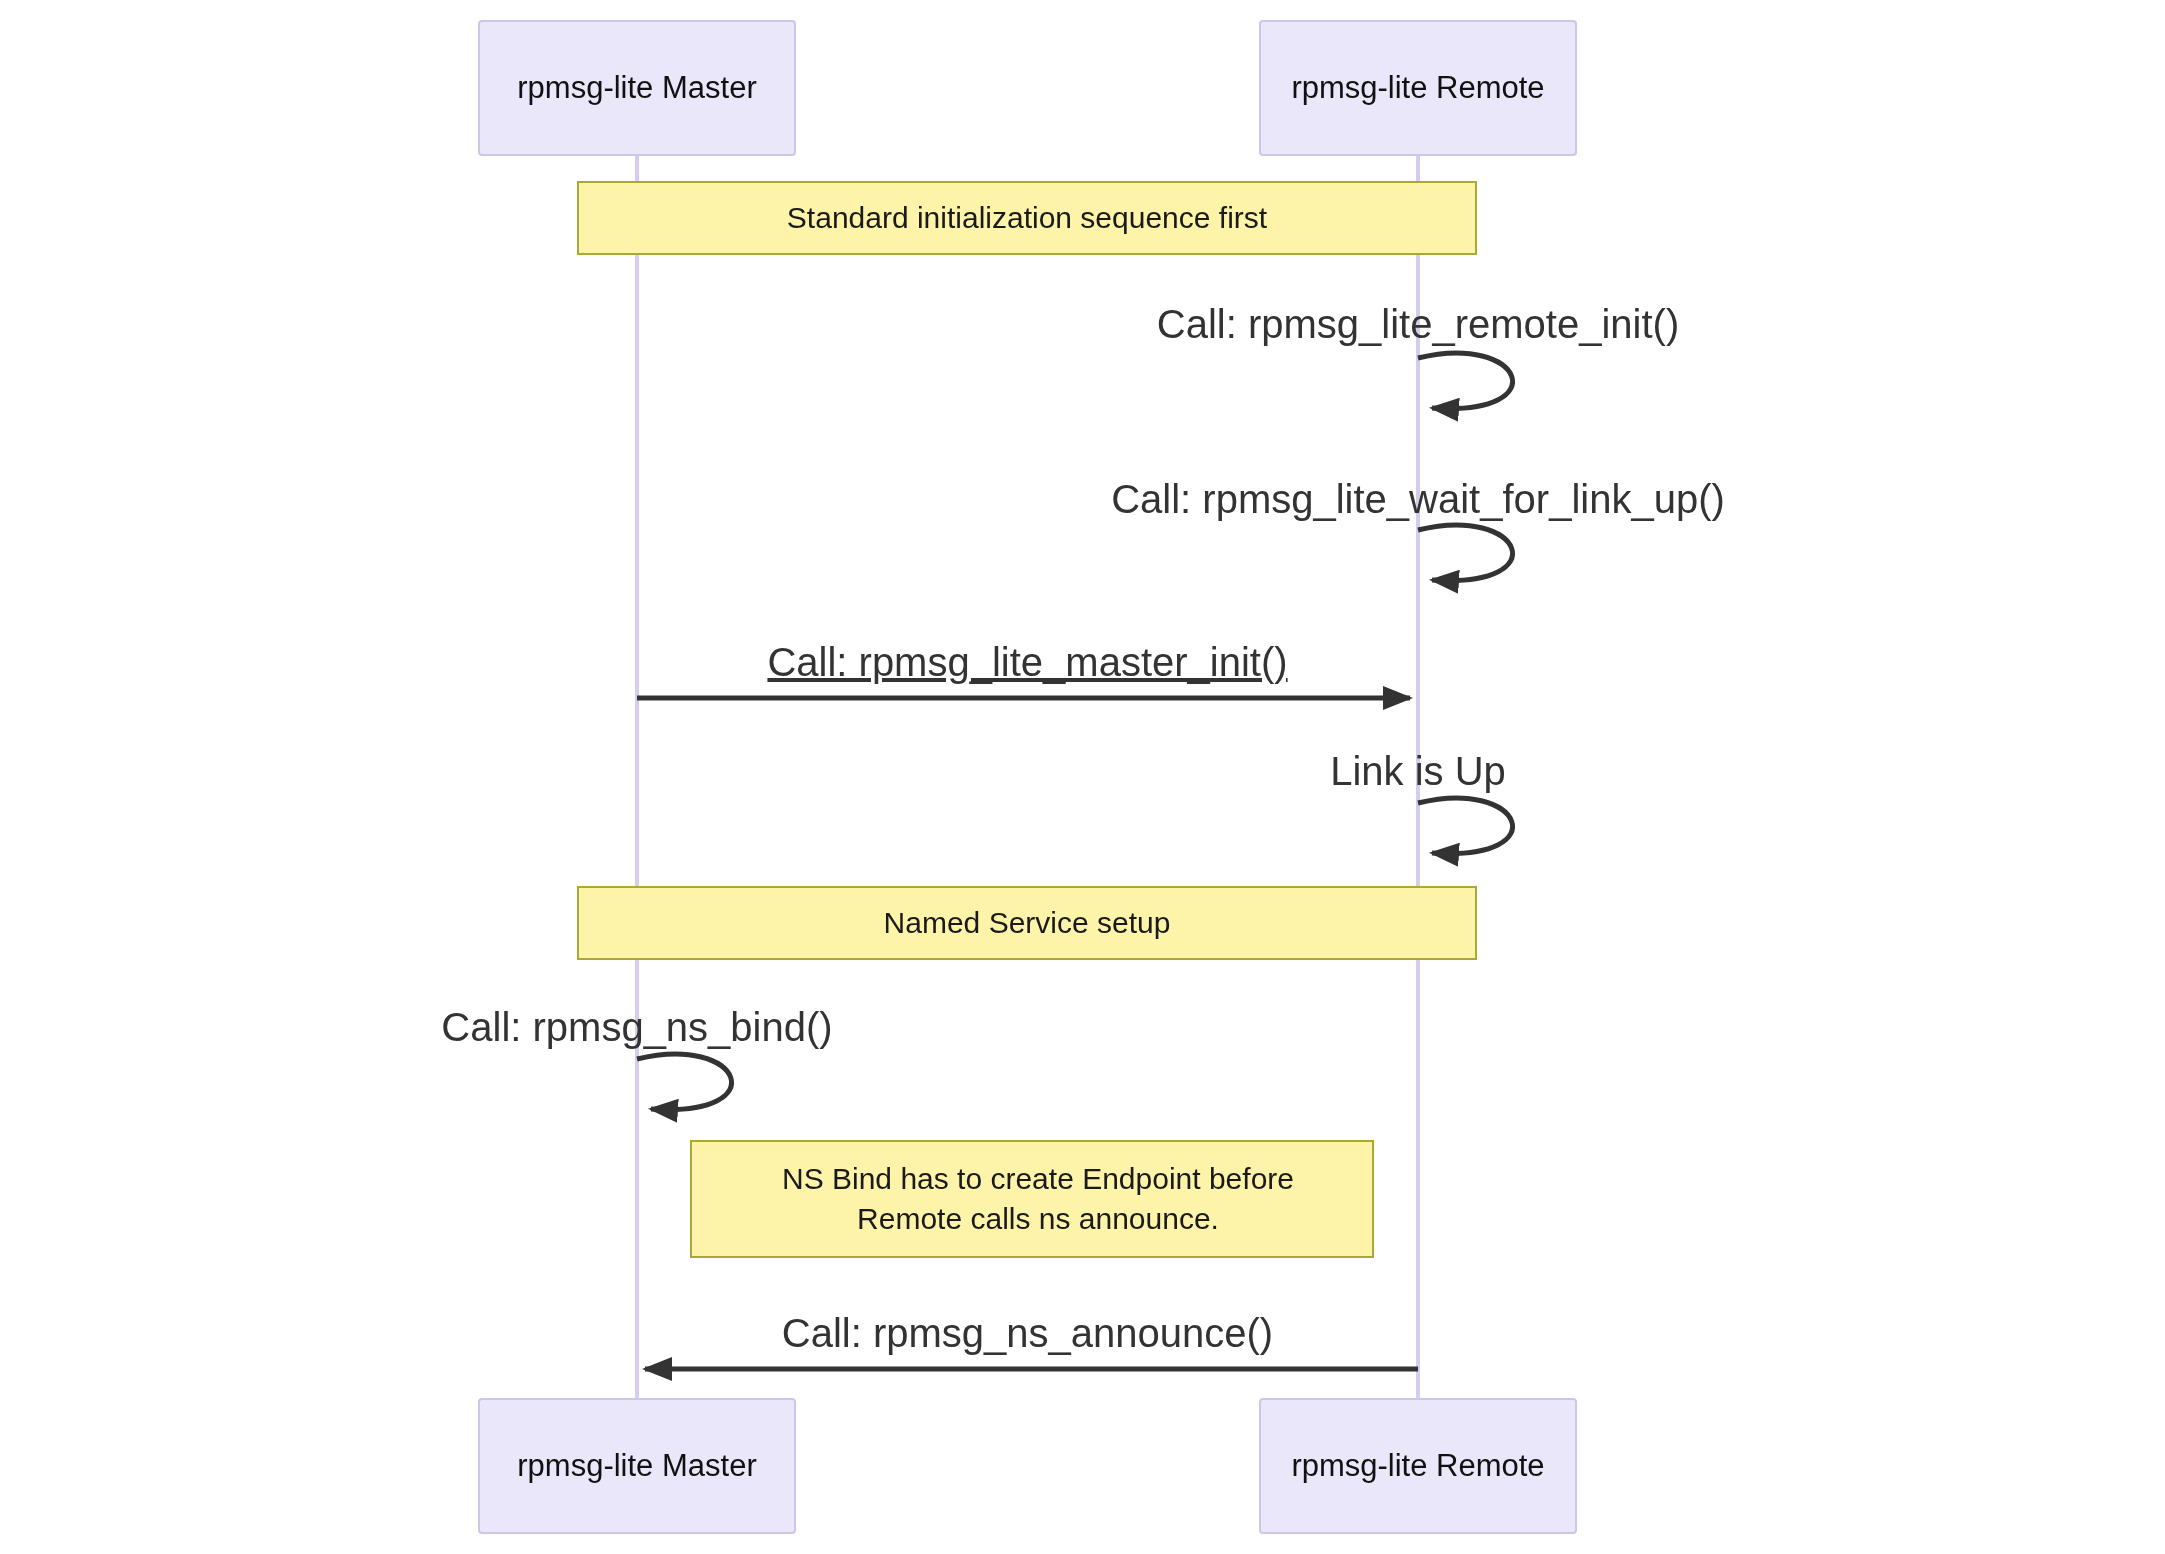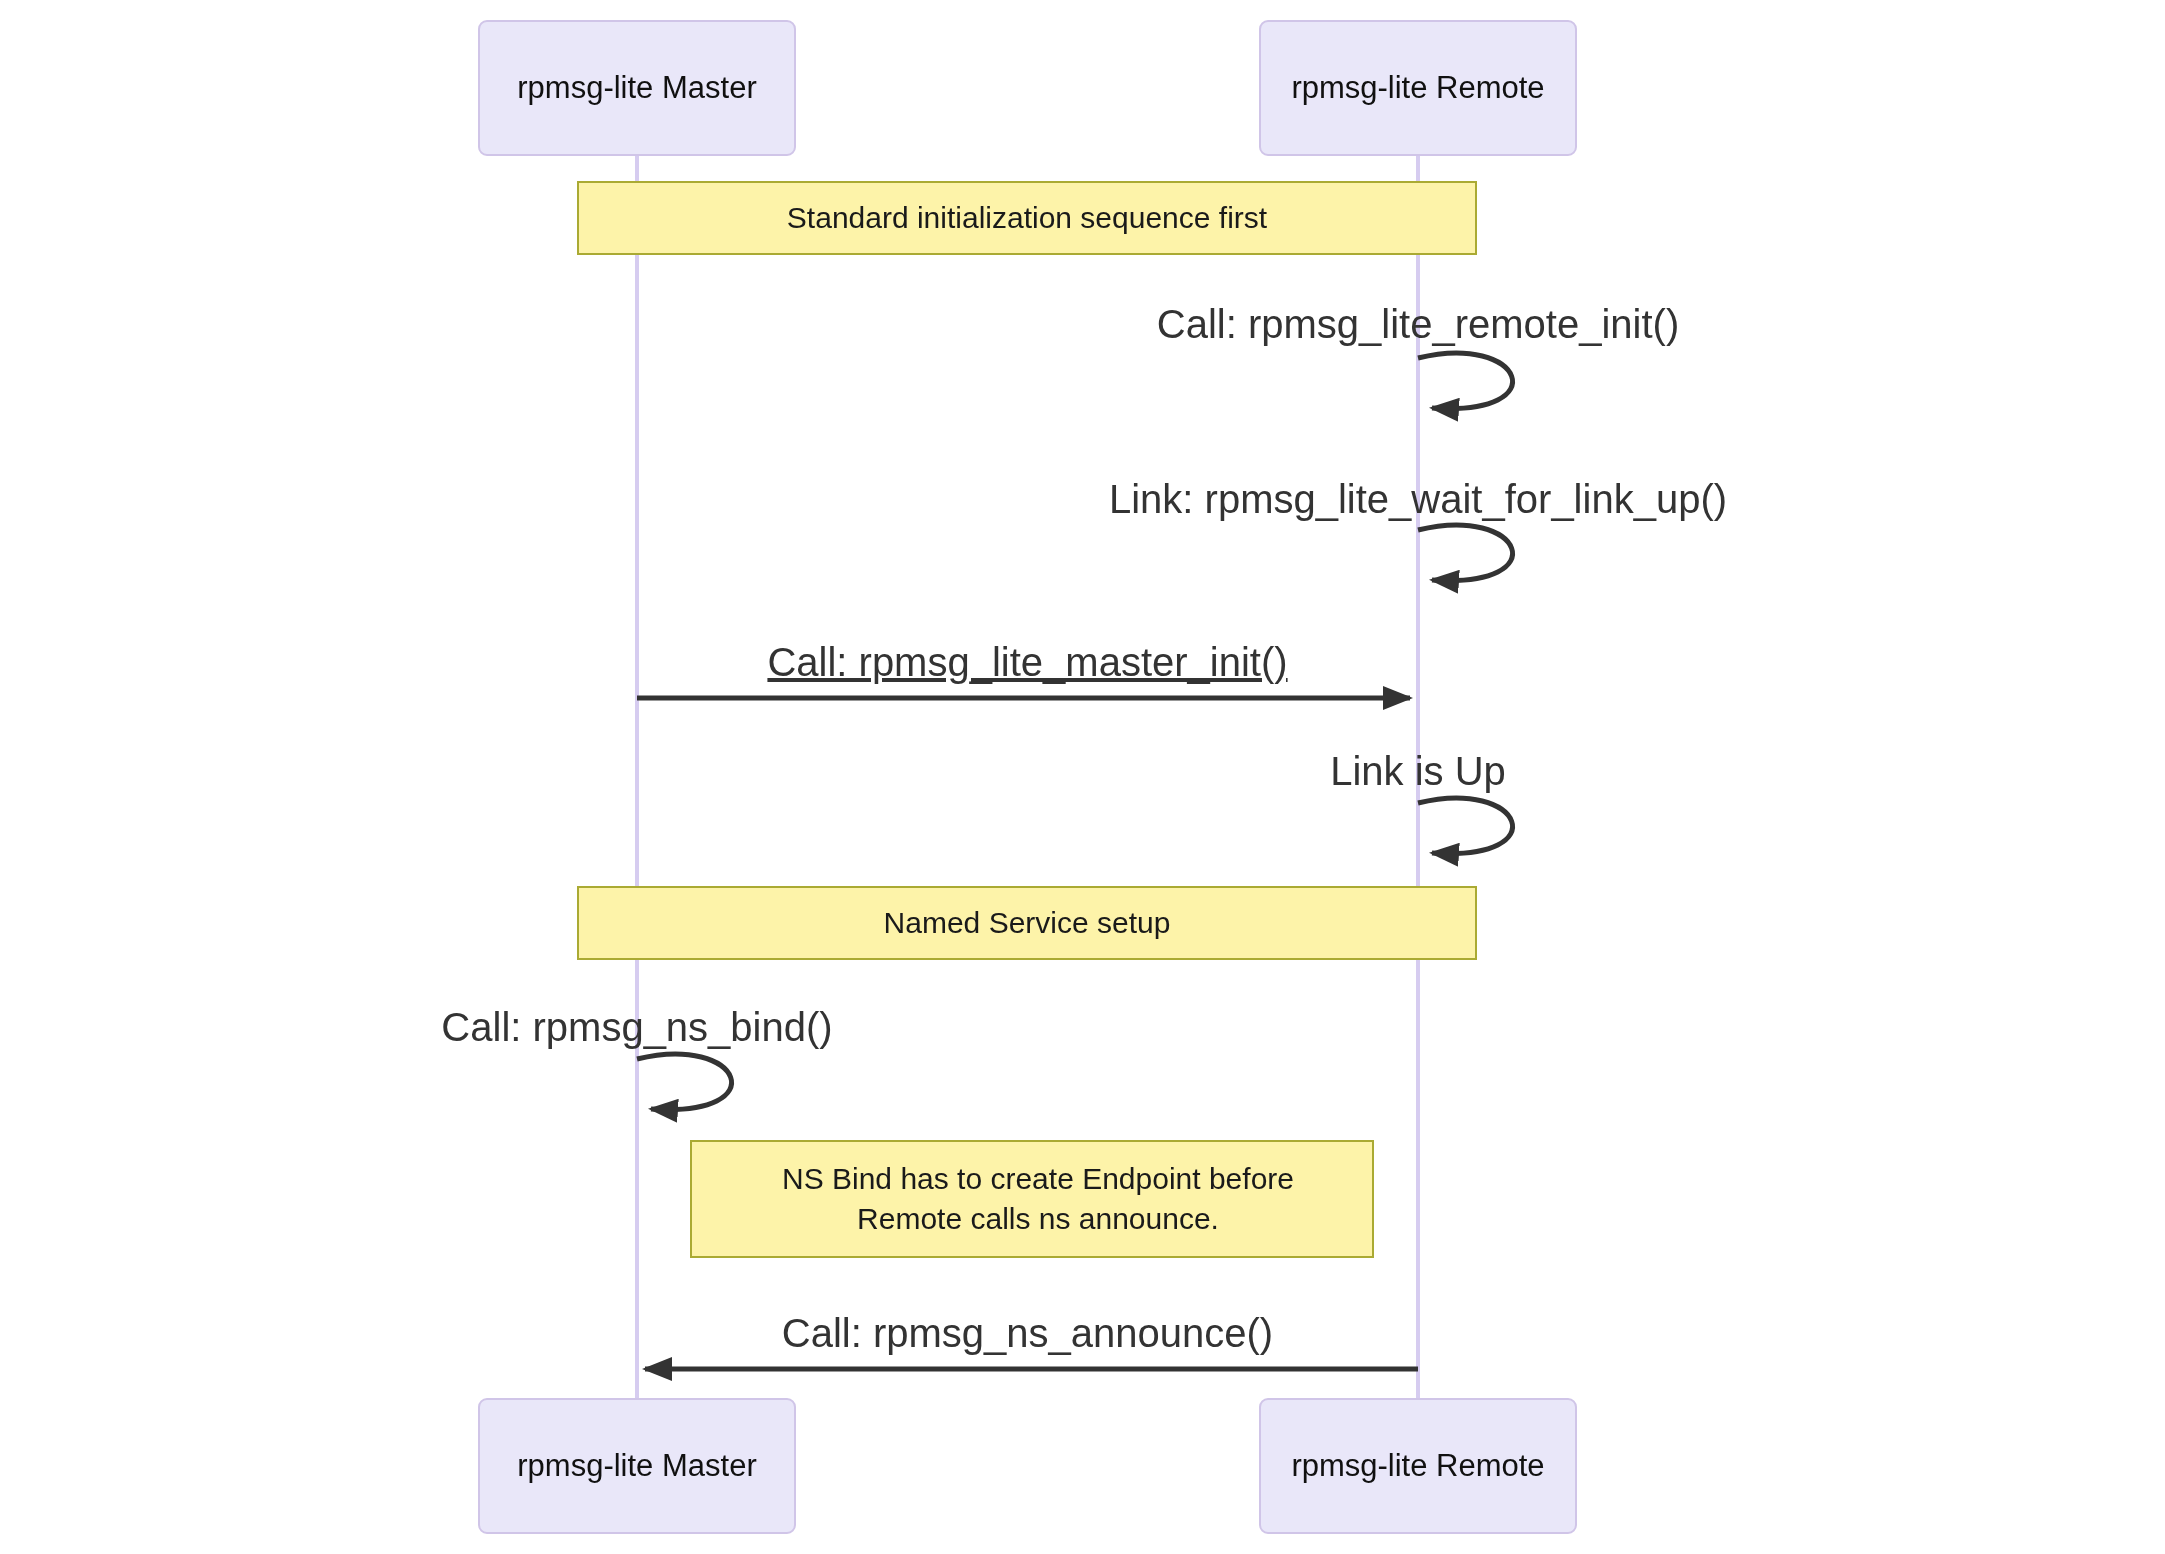--- a/index.html
+++ b/index.html
@@ -8,21 +8,21 @@
     width: 2165px; height: 1554px;
     position: relative; overflow: hidden;
     font-family: "Liberation Sans", sans-serif;
   }
   .canvas { position: absolute; inset: 0; width: 2165px; height: 1554px; }
   .overlay { position: absolute; left: 0; top: 0; width: 2165px; height: 1554px; }
   .loop, .arrow { fill: none; stroke: #333333; stroke-width: 5px; }
   .lifeline { position: absolute; width: 4px; background: #D6CCF0; }
   .actor {
     position: absolute; width: 318px; height: 136px;
-    background: #E9E7F9; border: 2px solid #D0C5E8; border-radius: 9px;
+    background: #E9E7F9; border: 2px solid #D0C5E8; border-radius: 4px;
     display: flex; align-items: center; justify-content: center;
     font-size: 31px; color: #111111;
   }
   .note {
     position: absolute;
     background: #FDF3A9; border: 2px solid #AAAA33;
     display: flex; flex-direction: column; align-items: center; justify-content: center;
     font-size: 30px; line-height: 1.35; color: #1a1a1a; text-align: center;
   }
   .msg {
@@ -56,21 +56,21 @@
   </div>
   <div class="actor" style="left:1259px; top:20px;">
     <span>rpmsg-lite Remote</span>
   </div>
 
   <div class="note" style="left:577px; top:181px; width:900px; height:74px;">
     <span>Standard initialization sequence first</span>
   </div>
 
   <div class="msg" style="left:1068px; top:302px; width:700px;">Call: rpmsg_lite_remote_init()</div>
-  <div class="msg" style="left:1068px; top:477px; width:700px;">Link: rpmsg_lite_wait_for_link_up()</div>
+  <div class="msg" style="left:1068px; top:477px; width:700px;">Call: rpmsg_lite_wait_for_link_up()</div>
   <div class="msg" style="left:637px; top:640px; width:781px;text-decoration:underline;">Call: rpmsg_lite_master_init()</div>
   <div class="msg" style="left:1068px; top:749px; width:700px;">Link is Up</div>
 
   <div class="note" style="left:577px; top:886px; width:900px; height:74px;">
     <span>Named Service setup</span>
   </div>
 
   <div class="msg" style="left:287px; top:1005px; width:700px;">Call: rpmsg_ns_bind()</div>
 
   <div class="note" style="left:690px; top:1140px; width:684px; height:118px;padding-left:12px;">

